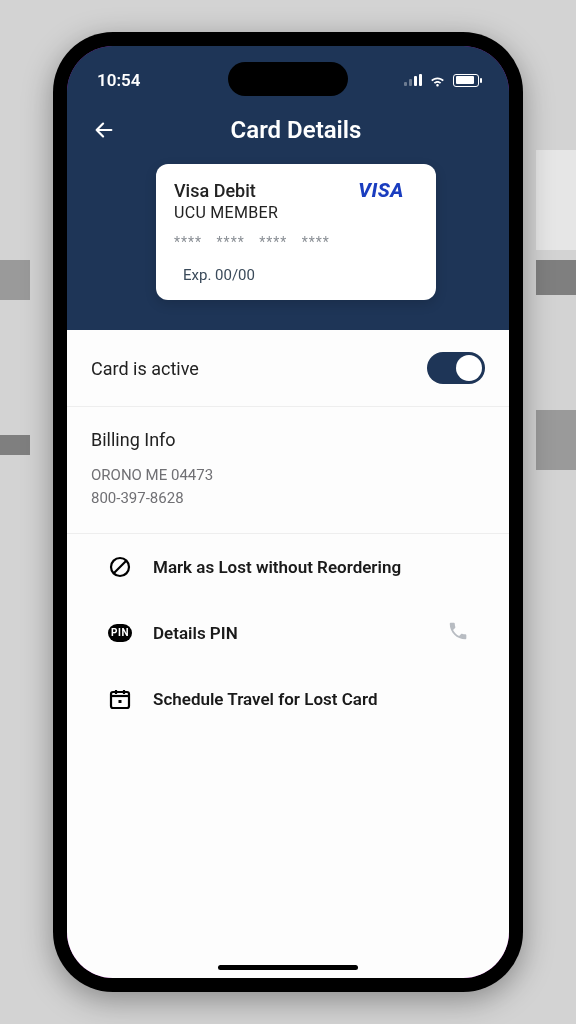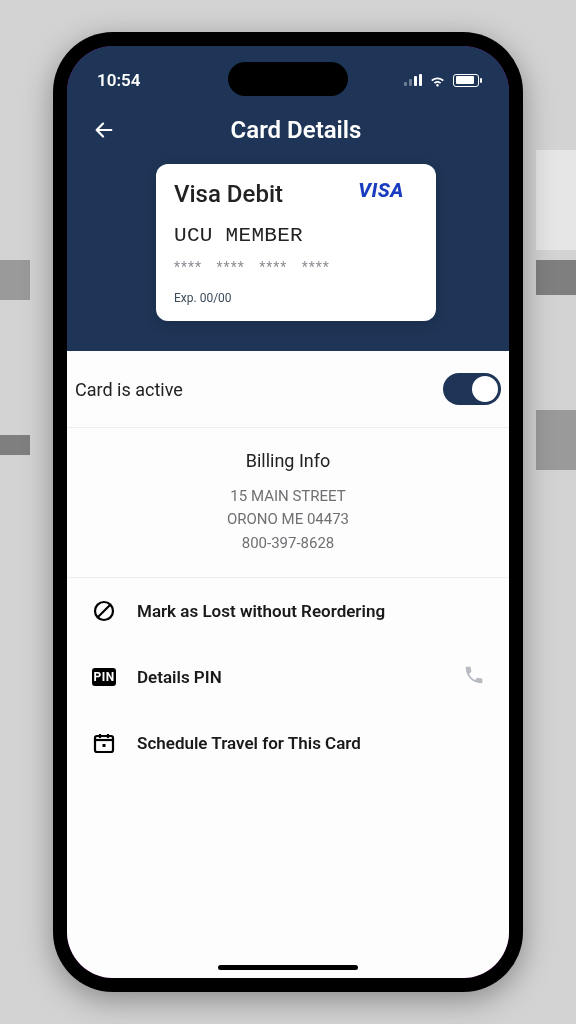--- a/index.html
+++ b/index.html
@@ -90,65 +90,64 @@
     font-size:24px; font-weight:600;
   }
   .card-preview {
     background:#fff; color:#222;
     width: 280px; margin: 14px auto 0 auto;
     border-radius: 12px;
     padding: 16px 18px 16px 18px;
     box-shadow: 0 4px 12px rgba(0,0,0,0.15);
     position:relative;
   }
-  .card-name { font-size:24px; font-weight:500; color:#222; }
-  .card-holder { font-size:21px; letter-spacing:0.3px; margin-top:16px; color:#222;font-family:Liberation Mono, monospace;}
+  .card-name { font-size:18px; font-weight:500; color:#222; }
+  .card-holder { font-size:16px; letter-spacing:0.3px; margin-top:2px; color:#222;}
   .card-masked { margin-top:12px; color:#8a8f95; font-size:14px; letter-spacing:1px; word-spacing:10px;}
-  .card-exp { margin-top:16px; font-size:12px; color:#3a4a5a;}
+  .card-exp { margin-top:16px; font-size:15px; color:#3a4a5a;margin-left:9px;}
   .visa-logo { position:absolute; top:14px; right:32px; font-weight:800; font-style:italic; color:#1a3dbf; font-size:20px; letter-spacing:0.5px;}
 
   .content {
     flex:1; background:#fdfdfd; overflow:auto;
     padding: 0;
   }
   .section {
-    padding: 22px 8px;
+    padding: 22px 24px;
     border-bottom:1px solid #eee;
-    text-align:center;
   }
   .row-active {
     display:flex; align-items:center; justify-content:space-between;
   }
   .row-active-label { font-size:18px; color:#222; }
   .toggle {
     width:58px; height:32px; background:#1e3557; border-radius:16px; position:relative; cursor:pointer;
   }
   .toggle-knob { position:absolute; right:3px; top:3px; width:26px; height:26px; background:#fff; border-radius:50%; }
 
   .billing-title { font-size:18px; color:#222; margin-bottom:14px;}
   .billing-line { font-size:15px; color:#707074; line-height:1.55; }
 
   .action-row {
     display:flex; align-items:center; gap:20px;
-    padding: 20px 24px;
+    padding: 20px 40px;
   }
   .action-icon { width:26px; height:26px; display:flex; align-items:center; justify-content:center; flex:0 0 26px;}
   .action-text { flex:1; }
   .action-title { font-size:17px; font-weight:600; color:#1a1a1a; }
   .action-sub { font-size:14px; color:#8a8f95; margin-top:4px;}
   .phone-ic { color:#b8bcc2; }
 
   .home-indicator {
     position:absolute; bottom:8px; left:50%; transform:translateX(-50%);
     width:140px; height:5px; background:#000; border-radius:3px;
   }
 
   .pin-chip {
-    width:24px; height:18px; background:#000; border-radius:3px;
-    color:#fff; font-size:12px; font-weight:700; display:flex; align-items:center; justify-content:center; letter-spacing:0.5px;
+    width:24px; height:18px; background:#000; border-radius:9px;
+    color:#fff; font-size:10px; font-weight:700; display:flex; align-items:center; justify-content:center; letter-spacing:0.5px;
   }
 </style>
 </head>
 <body>
 
 <div class="bg-stripe s1"></div>
 <div class="bg-stripe l3"></div>
 <div class="bg-stripe right r1"></div>
 <div class="bg-stripe right r3"></div>
 <div class="bg-stripe right r2"></div>
@@ -198,21 +197,20 @@
 
       <div class="section row-active">
         <div class="row-active-label">Card is active</div>
         <div class="toggle">
           <div class="toggle-knob"></div>
         </div>
       </div>
 
       <div class="section">
         <div class="billing-title">Billing Info</div>
-        <div class="billing-line">15 MAIN STREET</div>
         <div class="billing-line">ORONO ME 04473</div>
         <div class="billing-line">800-397-8628</div>
       </div>
 
       <div class="action-row">
         <div class="action-icon">
           <svg width="24" height="24" viewBox="0 0 24 24">
               <circle cx="12" cy="12" r="9" fill="none" stroke="#000" stroke-width="2.2"></circle>
               <line x1="6" y1="18" x2="18" y2="6" stroke="#000" stroke-width="2.2"></line>
             </svg>
@@ -240,21 +238,21 @@
         <div class="action-icon">
           <svg width="24" height="24" viewBox="0 0 24 24">
               <rect x="3" y="5" width="18" height="16" rx="2" fill="none" stroke="#000" stroke-width="2.2"></rect>
               <line x1="3" y1="9" x2="21" y2="9" stroke="#000" stroke-width="2.2"></line>
               <line x1="8" y1="3" x2="8" y2="7" stroke="#000" stroke-width="2.2"></line>
               <line x1="16" y1="3" x2="16" y2="7" stroke="#000" stroke-width="2.2"></line>
               <rect x="10.5" y="13" width="3" height="3" fill="#000"></rect>
             </svg>
         </div>
         <div class="action-text">
-          <div class="action-title">Schedule Travel for This Card</div>
+          <div class="action-title">Schedule Travel for Lost Card</div>
         </div>
       </div>
 
     </div>
 
     <div class="home-indicator"></div>
   </div>
 </div>
 
 </body></html>

